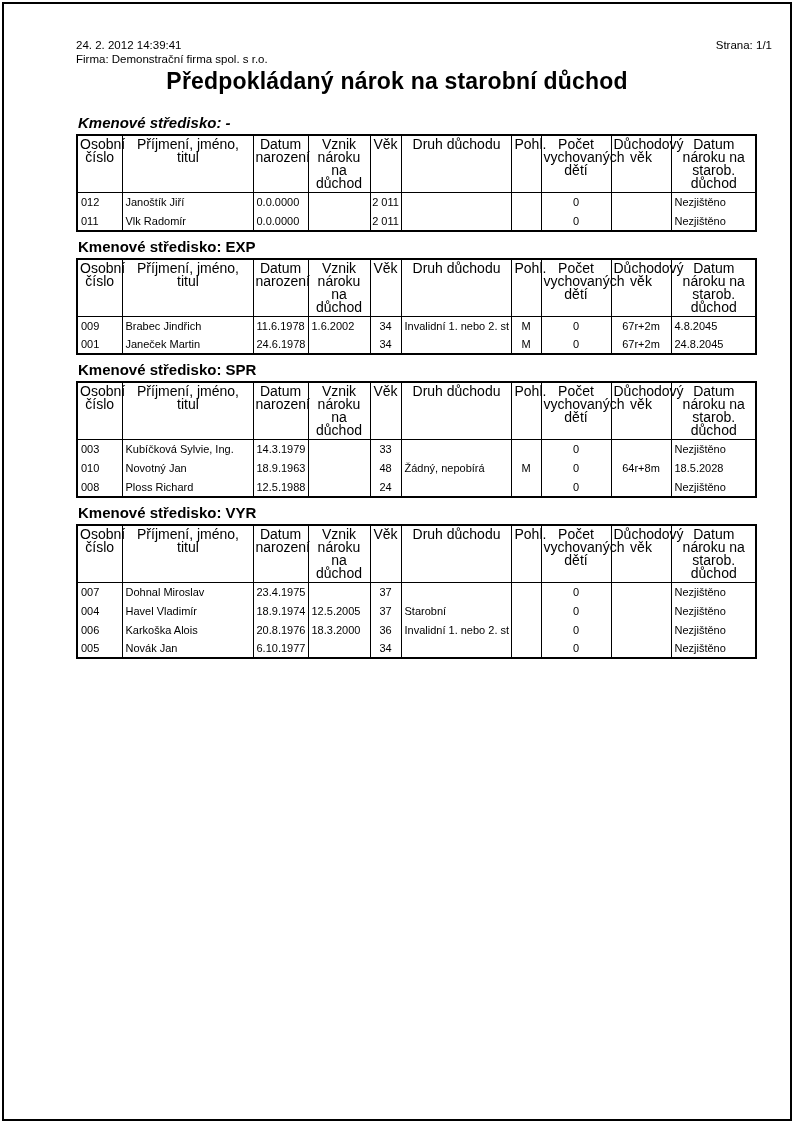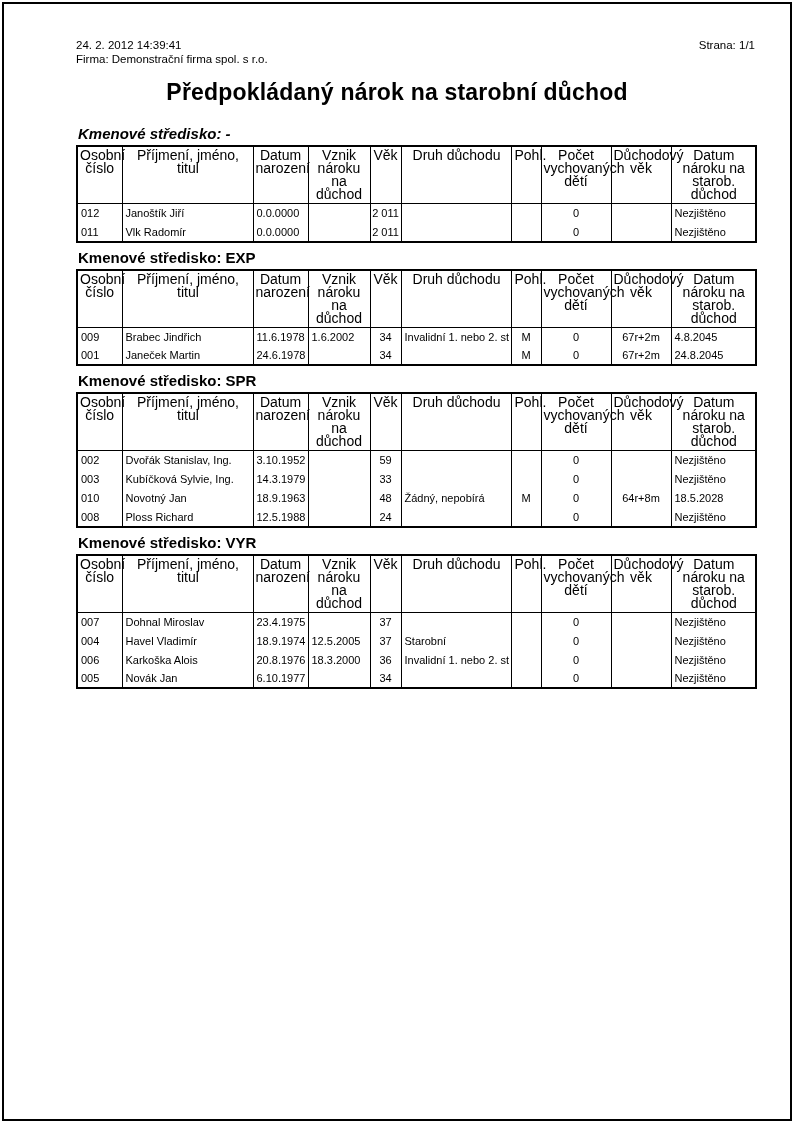--- a/index.html
+++ b/index.html
@@ -1,20 +1,20 @@
 <!DOCTYPE html>
 <html><head>
 <meta charset="utf-8">
 <style>
   html,body{margin:0;padding:0;background:#fff;}
   body{width:794px;height:1123px;position:relative;font-family:"Liberation Sans",sans-serif;color:#000;}
   .page{position:absolute;left:2px;top:2px;width:790px;height:1119px;border:2px solid #000;box-sizing:border-box;background:#fff;overflow:hidden;}
-  .content{padding:34px 35px 0 72px;}
+  .content{padding:34px 18px 0 72px;}
   .report-header{display:flex;justify-content:space-between;align-items:flex-start;font-size:11.5px;line-height:14px;}
-  .report-title{font-size:23px;font-weight:bold;margin:13px 0 0 -72px;width:786px;text-align:center;letter-spacing:0.2px;}
+  .report-title{font-size:23px;font-weight:bold;margin:2px 0 0 -72px;width:786px;text-align:center;letter-spacing:0.2px;}
   .section-heading{font-size:15px;font-weight:bold;margin:6px 0 3px 0;padding-left:2px;}
   .section:first-child .section-heading{margin-top:19px;font-style:italic;}
   table{border-collapse:collapse;table-layout:fixed;width:679px;border:2px solid #000;background:#fff;}
   thead tr{height:53px;}
   tbody tr{height:19px;}
   th{border:1px solid #000;font-weight:normal;font-size:14px;line-height:13px;vertical-align:top;padding:2px 2px;white-space:pre-line;overflow:visible;}
   th.al{padding-left:3px;text-align:center;}
   td{border-left:1px solid #000;border-right:1px solid #000;font-size:11px;padding:0 3px;white-space:nowrap;overflow:hidden;vertical-align:middle;}
   td.c4{padding:0 1px;margin-left:16px;}
   .al{text-align:left;}
@@ -203,32 +203,20 @@
                 <th class="ac">Důchodový
 věk</th>
                 <th class="al">Datum
 nároku na
 starob.
 důchod</th>
               </tr>
             </thead>
             <tbody>
               <tr>
-                <td class="al c0">002</td>
-                <td class="al c1">Dvořák Stanislav, Ing.</td>
-                <td class="ar c2">3.10.1952</td>
-                <td class="ar c3"></td>
-                <td class="ac c4">59</td>
-                <td class="al c5"></td>
-                <td class="ac c6"></td>
-                <td class="ac c7">0</td>
-                <td class="ac c8"></td>
-                <td class="ar c9">Nezjištěno</td>
-              </tr>
-              <tr>
                 <td class="al c0">003</td>
                 <td class="al c1">Kubíčková Sylvie, Ing.</td>
                 <td class="ar c2">14.3.1979</td>
                 <td class="ar c3"></td>
                 <td class="ac c4">33</td>
                 <td class="al c5"></td>
                 <td class="ac c6"></td>
                 <td class="ac c7">0</td>
                 <td class="ac c8"></td>
                 <td class="ar c9">Nezjištěno</td>

